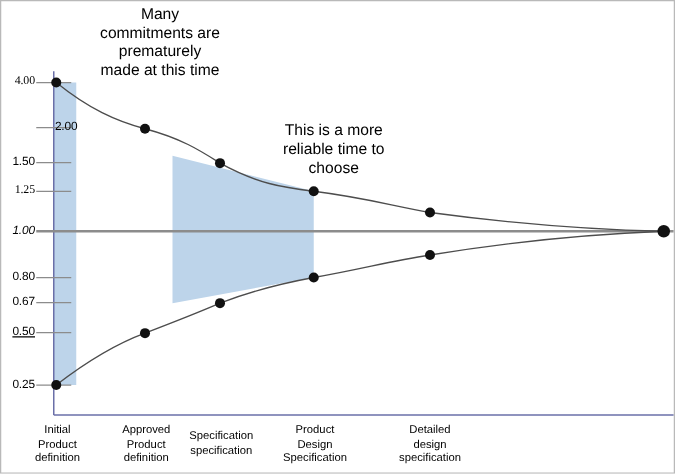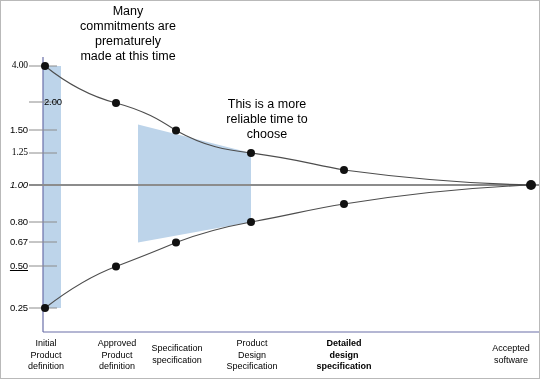--- a/index.html
+++ b/index.html
@@ -117,25 +117,23 @@
 Product
 definition</div>
   <div class="xtick-label" style="left:80px;  top:337px; width:72px;">Approved
 Product
 definition</div>
   <div class="xtick-label" style="left:136px; top:342px; width:80px;">Specification
 specification</div>
   <div class="xtick-label" style="left:212px; top:337px; width:78px;">Product
 Design
 Specification</div>
-  <div class="xtick-label" style="left:300px; top:337px; width:86px;font-weight:bold;">Detailed
+  <div class="xtick-label" style="left:300px; top:337px; width:86px;">Detailed
 design
 specification</div>
-  <div class="xtick-label" style="left:482px; top:342px; width:56px;">Accepted
-software</div>
 
   <div class="annotation" style="left:44px; top:3px; width:166px;">Many
 commitments are
 prematurely
 made at this time</div>
   <div class="annotation" style="left:196px; top:96px; width:140px;">This is a more
 reliable time to
 choose</div>
 
 </div>

